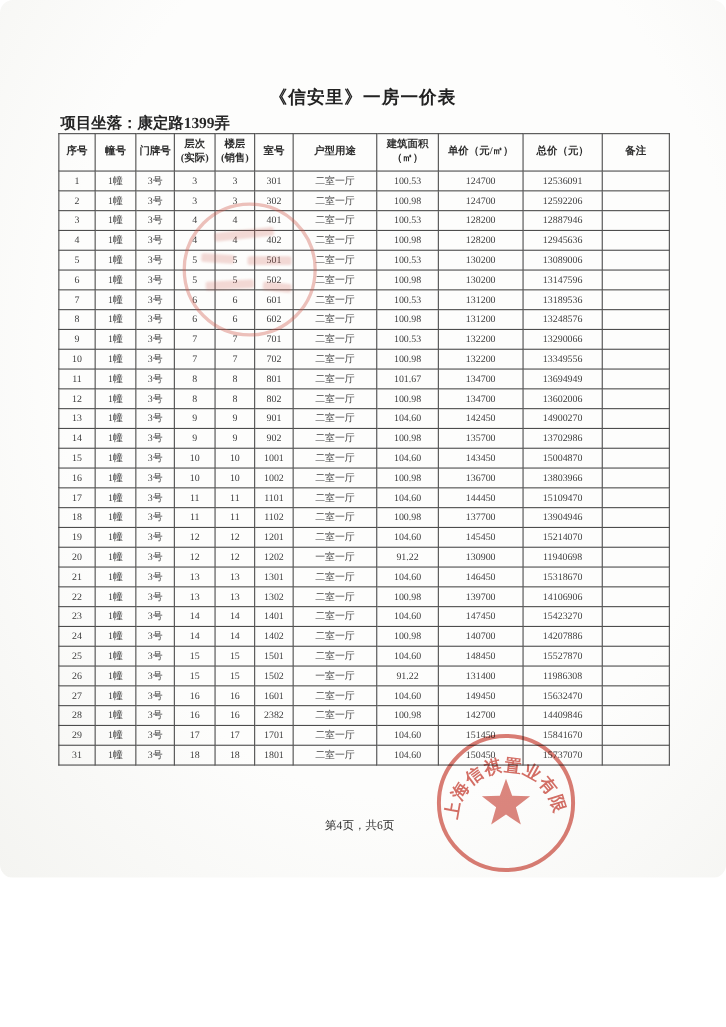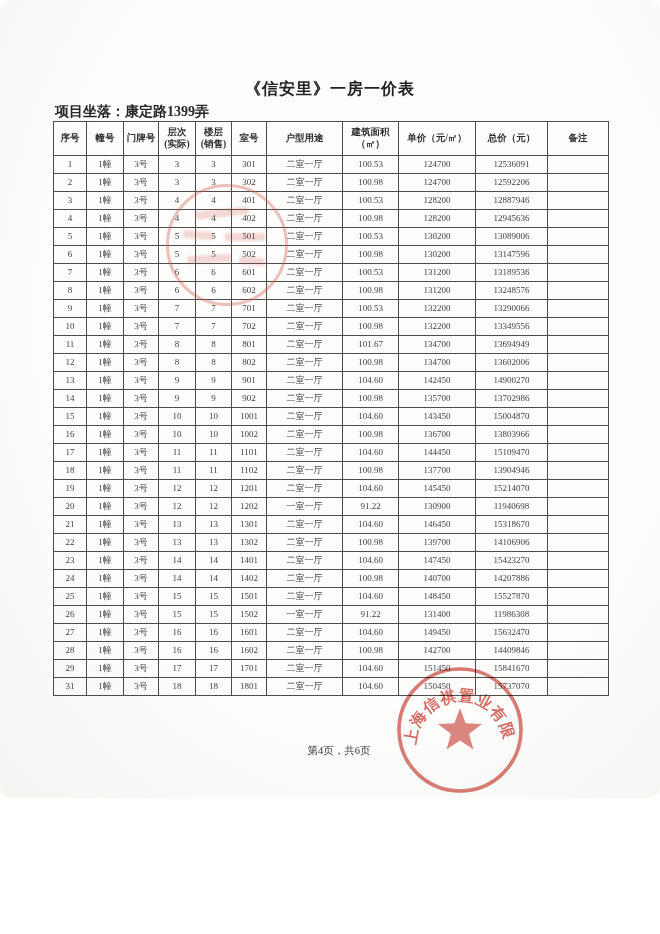--- a/index.html
+++ b/index.html
@@ -32,21 +32,21 @@
   }
   table.price th{
     font-size:9.5px;font-weight:bold;color:#2d2d2d;
     height:33px;line-height:1.25;white-space:pre-line;
   }
   table.price td{
     font-size:9px;color:#3f3f3f;height:17px;line-height:17px;
     white-space:nowrap;
   }
   .page-footer{
-    position:absolute;top:744px;left:61px;width:556px;
+    position:absolute;top:744px;left:49px;width:556px;
     text-align:center;font-size:10.5px;color:#333;
   }
   
   .faint-stamp{
     position:absolute;left:166px;top:184px;width:116px;height:116px;
     border:3px solid rgba(208,92,80,0.38);border-radius:50%;
     filter:blur(0.4px);
     pointer-events:none;
   }
   .faint-stamp .mark{
@@ -492,21 +492,21 @@
             <td>149450</td>
             <td>15632470</td>
             <td></td>
           </tr>
           <tr>
             <td>28</td>
             <td>1幢</td>
             <td>3号</td>
             <td>16</td>
             <td>16</td>
-            <td>1602</td>
+            <td>2382</td>
             <td>二室一厅</td>
             <td>100.98</td>
             <td>142700</td>
             <td>14409846</td>
             <td></td>
           </tr>
           <tr>
             <td>29</td>
             <td>1幢</td>
             <td>3号</td>

